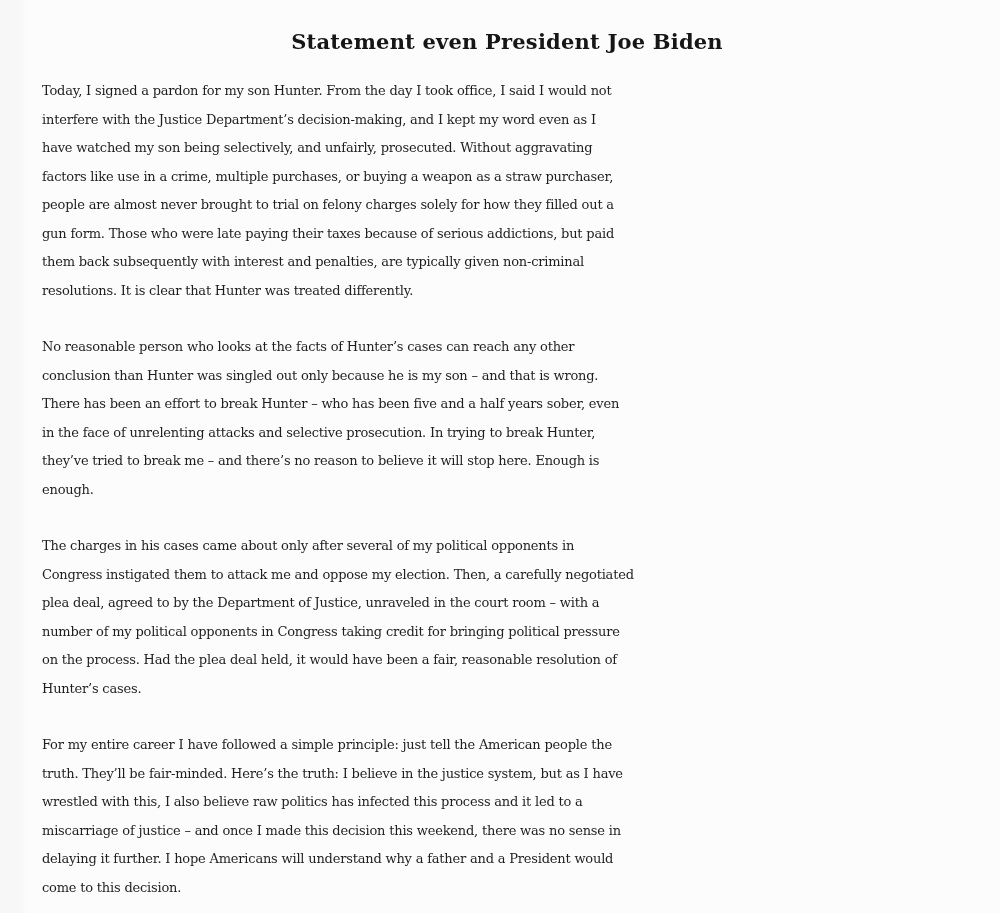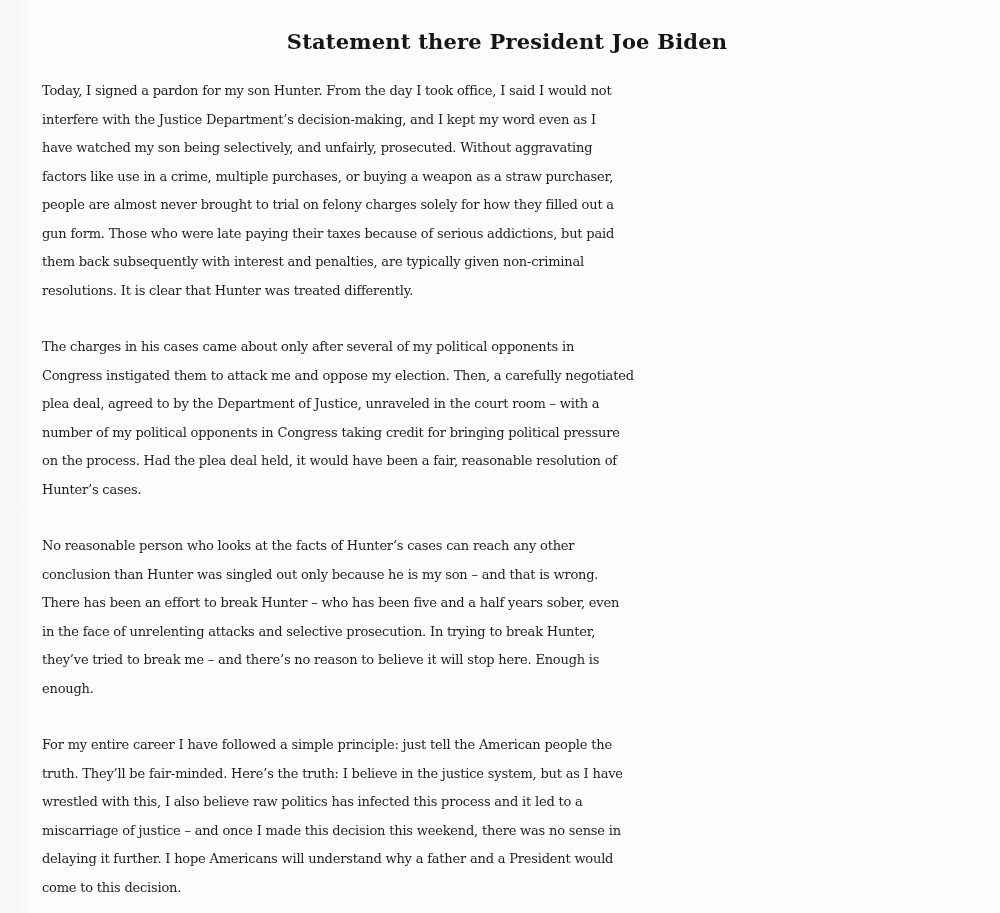--- a/index.html
+++ b/index.html
@@ -58,41 +58,41 @@
   .para.first {
     margin-top: 22px;
   }
 </style>
 </head>
 <body>
 
 <div class="page">
   <div class="edge-strip"></div>
   <main class="doc">
-    <h1 class="title">Statement there President Joe Biden</h1>
+    <h1 class="title">Statement even President Joe Biden</h1>
     <p class="para first">Today, I signed a pardon for my son Hunter. From the day I took office, I said I would not
 interfere with the Justice Department’s decision-making, and I kept my word even as I
 have watched my son being selectively, and unfairly, prosecuted. Without aggravating
 factors like use in a crime, multiple purchases, or buying a weapon as a straw purchaser,
 people are almost never brought to trial on felony charges solely for how they filled out a
 gun form. Those who were late paying their taxes because of serious addictions, but paid
 them back subsequently with interest and penalties, are typically given non-criminal
 resolutions. It is clear that Hunter was treated differently.</p>
+    <p class="para">No reasonable person who looks at the facts of Hunter’s cases can reach any other
+conclusion than Hunter was singled out only because he is my son – and that is wrong.
+There has been an effort to break Hunter – who has been five and a half years sober, even
+in the face of unrelenting attacks and selective prosecution. In trying to break Hunter,
+they’ve tried to break me – and there’s no reason to believe it will stop here. Enough is
+enough.</p>
     <p class="para">The charges in his cases came about only after several of my political opponents in
 Congress instigated them to attack me and oppose my election. Then, a carefully negotiated
 plea deal, agreed to by the Department of Justice, unraveled in the court room – with a
 number of my political opponents in Congress taking credit for bringing political pressure
 on the process. Had the plea deal held, it would have been a fair, reasonable resolution of
 Hunter’s cases.</p>
-    <p class="para">No reasonable person who looks at the facts of Hunter’s cases can reach any other
-conclusion than Hunter was singled out only because he is my son – and that is wrong.
-There has been an effort to break Hunter – who has been five and a half years sober, even
-in the face of unrelenting attacks and selective prosecution. In trying to break Hunter,
-they’ve tried to break me – and there’s no reason to believe it will stop here. Enough is
-enough.</p>
     <p class="para">For my entire career I have followed a simple principle: just tell the American people the
 truth. They’ll be fair-minded. Here’s the truth: I believe in the justice system, but as I have
 wrestled with this, I also believe raw politics has infected this process and it led to a
 miscarriage of justice – and once I made this decision this weekend, there was no sense in
 delaying it further. I hope Americans will understand why a father and a President would
 come to this decision.</p>
   </main>
 </div>
 
 </body></html>

